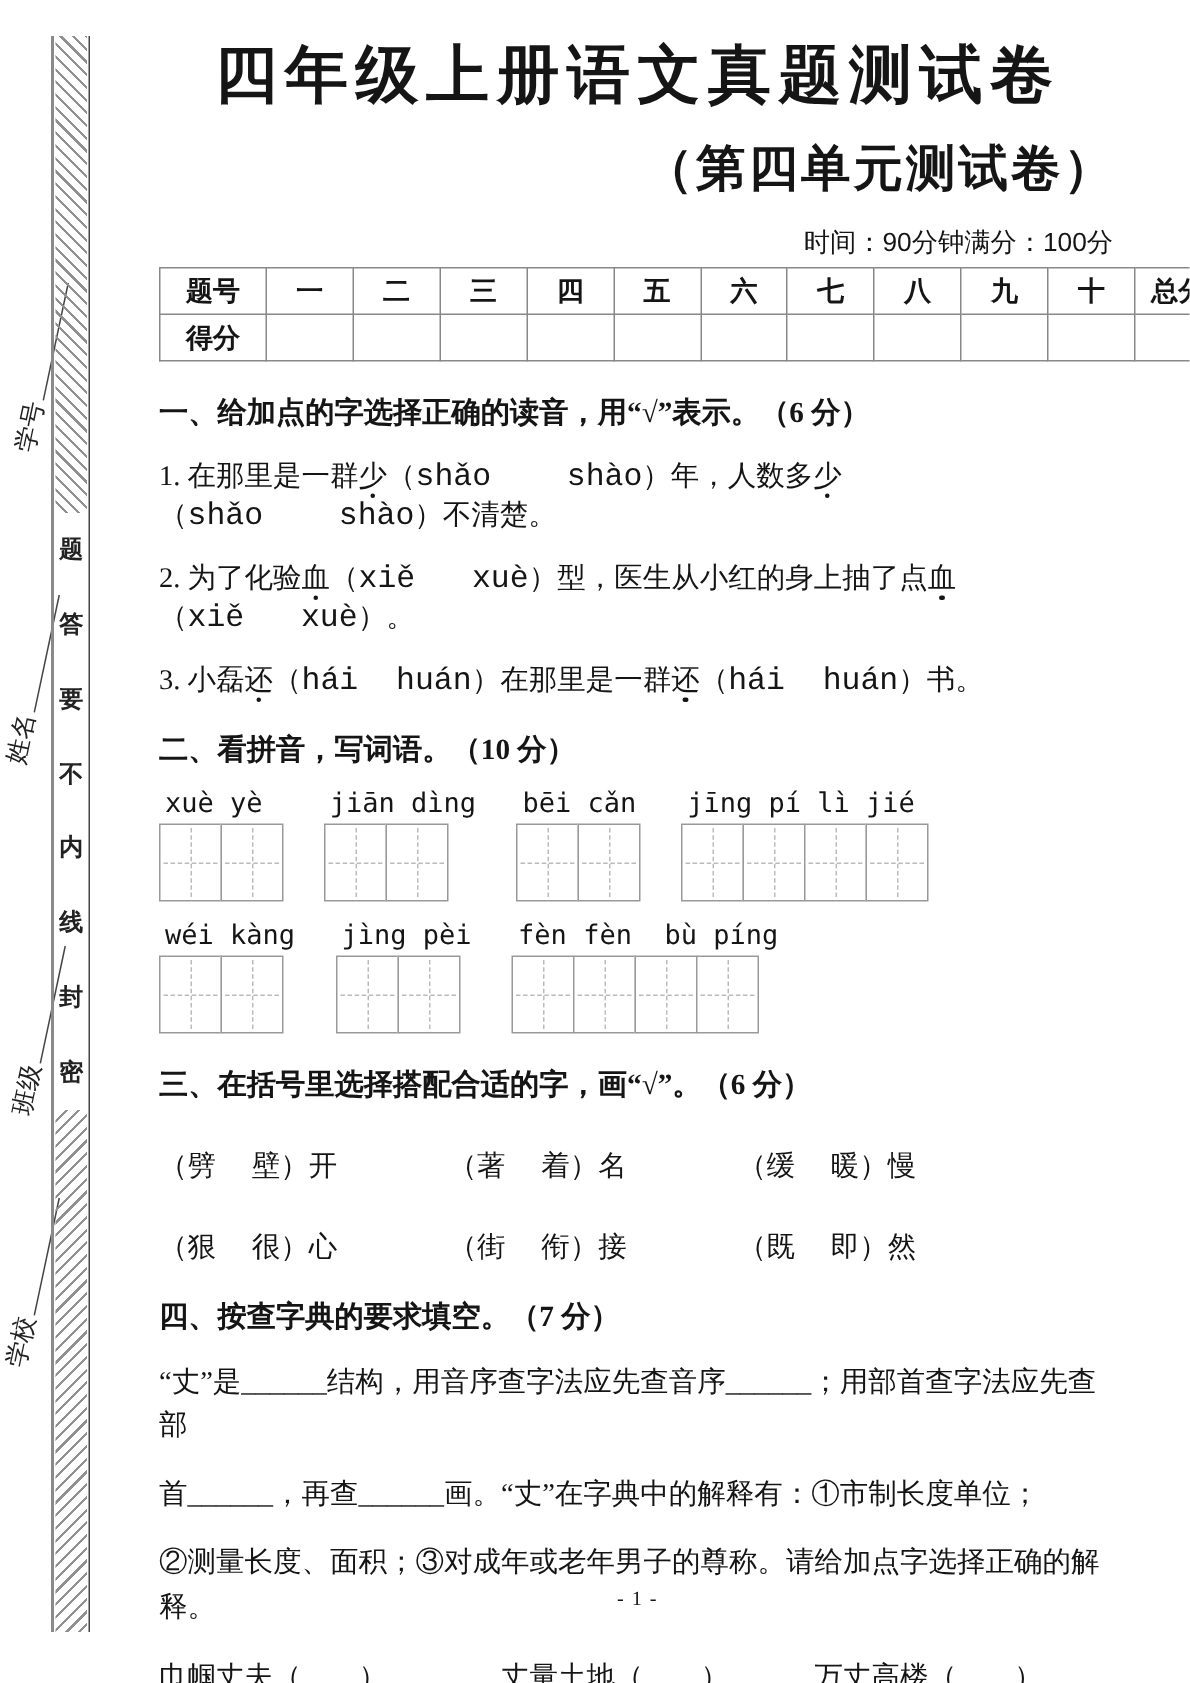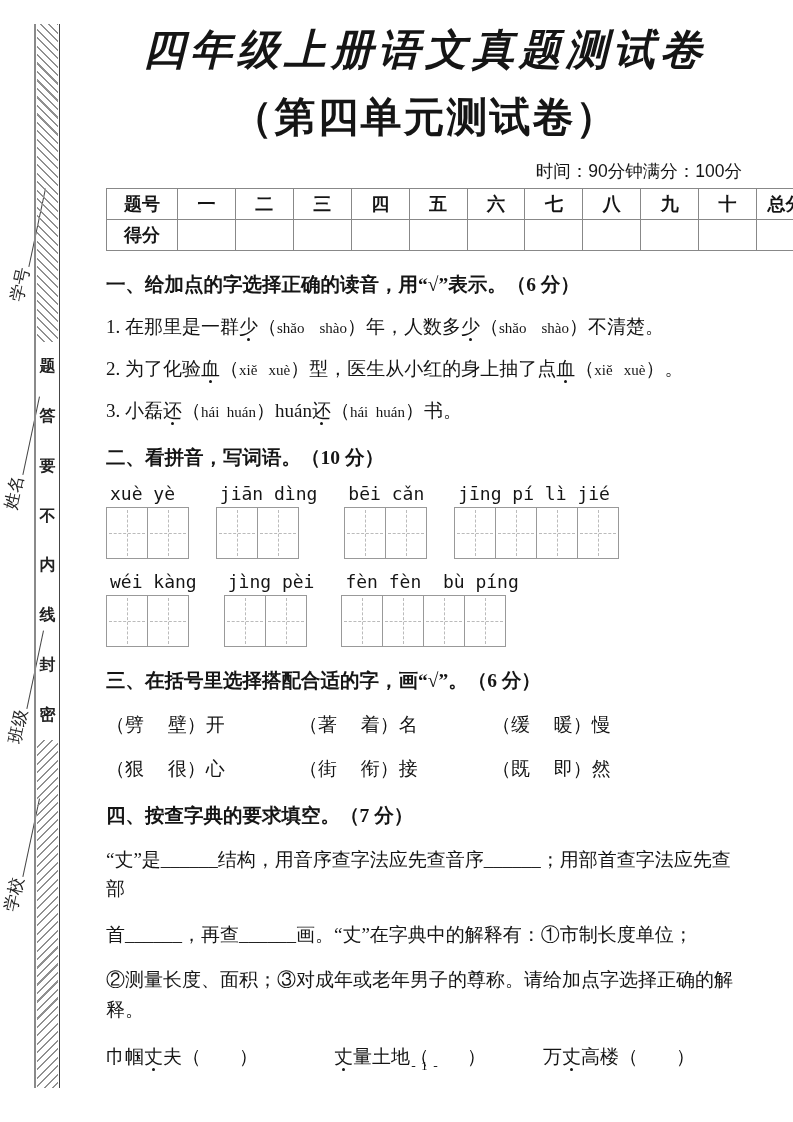--- a/index.html
+++ b/index.html
@@ -29,56 +29,55 @@
   .seal-chars{
     position:absolute;top:318px;height:398px;left:0;right:0;
     display:flex;flex-direction:column;justify-content:space-around;align-items:center;
     font-size:16px;font-weight:700;color:#222;
   }
   
   .main{position:absolute;left:106px;top:0;width:638px;}
   .title{
     margin-top:22px;text-align:center;font-size:42px;font-weight:800;letter-spacing:5px;
     font-family:"Liberation Sans","DejaVu Sans",sans-serif;
-    font-style:italic;
   }
   .subtitle{
-    margin-top:12px;text-align:center;font-size:41px;font-weight:800;letter-spacing:2px;
+    margin-top:12px;text-align:right;font-size:33px;font-weight:800;letter-spacing:2px;
     font-family:"Liberation Sans","DejaVu Sans",sans-serif;
   }
   .time{
     margin-top:14px;text-align:right;font-size:17.5px;padding-right:2px;
     font-family:"Liberation Sans","DejaVu Sans",sans-serif;
   }
   .score-table{border-collapse:collapse;width:709px;margin-top:5px;table-layout:fixed;}
   .score-table td{
     border:1.6px solid #888;height:30px;text-align:center;
     font-weight:700;font-size:18px;padding:0;
   }
   .sec-head{font-weight:700;font-size:19.5px;margin-top:20px;}
   .item{font-size:19px;margin-top:16px;}
-  .pin{font-family:Liberation Serif, serif;font-size:15px;white-space:pre;}
+  .pin{font-family:Liberation Mono, monospace;font-size:21px;white-space:pre;}
   .em-dot{position:relative;}
   .em-dot::after{
     content:'';position:absolute;left:50%;margin-left:-1.75px;bottom:-4px;
     width:3.5px;height:3.5px;border-radius:50%;background:#151515;
   }
   
   .py-row{display:flex;gap:27px;margin-top:12px;}
   .py-label{
     font-family:"DejaVu Sans Mono",monospace;font-size:18px;
     padding-left:4px;margin-bottom:3px;white-space:pre;
   }
   .py-cells{display:flex;}
   .cell{width:40px;height:50px;border:1.2px solid #999;position:relative;margin-left:-1.2px;background:#fff;}
   .cell:first-child{margin-left:0;}
   .cell::before{content:'';position:absolute;top:2px;bottom:2px;left:50%;border-left:1px dashed #bbbbbb;}
   .cell::after{content:'';position:absolute;left:2px;right:2px;top:50%;border-top:1px dashed #bbbbbb;}
   
-  .pair-row{display:flex;margin-top:18px;font-size:19px;}
+  .pair-row{display:flex;margin-top:28px;font-size:19px;}
   .pair-row span{width:193px;}
   
   .para{font-size:19px;margin-top:16px;line-height:1.55;}
   .phrases{margin-top:18px;}
   .footer{
     position:absolute;top:1058px;left:106px;width:638px;text-align:center;
     font-size:13.5px;letter-spacing:1px;
   }
 </style>
 </head>
@@ -146,21 +145,21 @@
           <td></td>
           <td></td>
           <td></td>
         </tr>
     </tbody>
   </table>
 
   <div class="sec-head">一、给加点的字选择正确的读音，用“√”表示。（6 分）</div>
   <div class="item"><span>1. 在那里是一群</span><span class="em-dot">少</span><span>（</span><span class="pin">shǎo    shào</span><span>）年，人数多</span><span class="em-dot">少</span><span>（</span><span class="pin">shǎo    shào</span><span>）不清楚。</span></div>
   <div class="item"><span>2. 为了化验</span><span class="em-dot">血</span><span>（</span><span class="pin">xiě   xuè</span><span>）型，医生从小红的身上抽了点</span><span class="em-dot">血</span><span>（</span><span class="pin">xiě   xuè</span><span>）。</span></div>
-  <div class="item"><span>3. 小磊</span><span class="em-dot">还</span><span>（</span><span class="pin">hái  huán</span><span>）huán</span><span class="em-dot">还</span><span>（</span><span class="pin">hái  huán</span><span>）书。</span></div>
+  <div class="item"><span>3. 小磊</span><span class="em-dot">还</span><span>（</span><span class="pin">hái  huán</span><span>）在那里是一群</span><span class="em-dot">还</span><span>（</span><span class="pin">hái  huán</span><span>）书。</span></div>
 
   <div class="sec-head">二、看拼音，写词语。（10 分）</div>
   <div>
       <div class="py-row">
         <div class="py-group">
           <div class="py-label">xuè yè</div>
           <div class="py-cells">
             <div class="cell"></div>
             <div class="cell"></div>
           </div>

